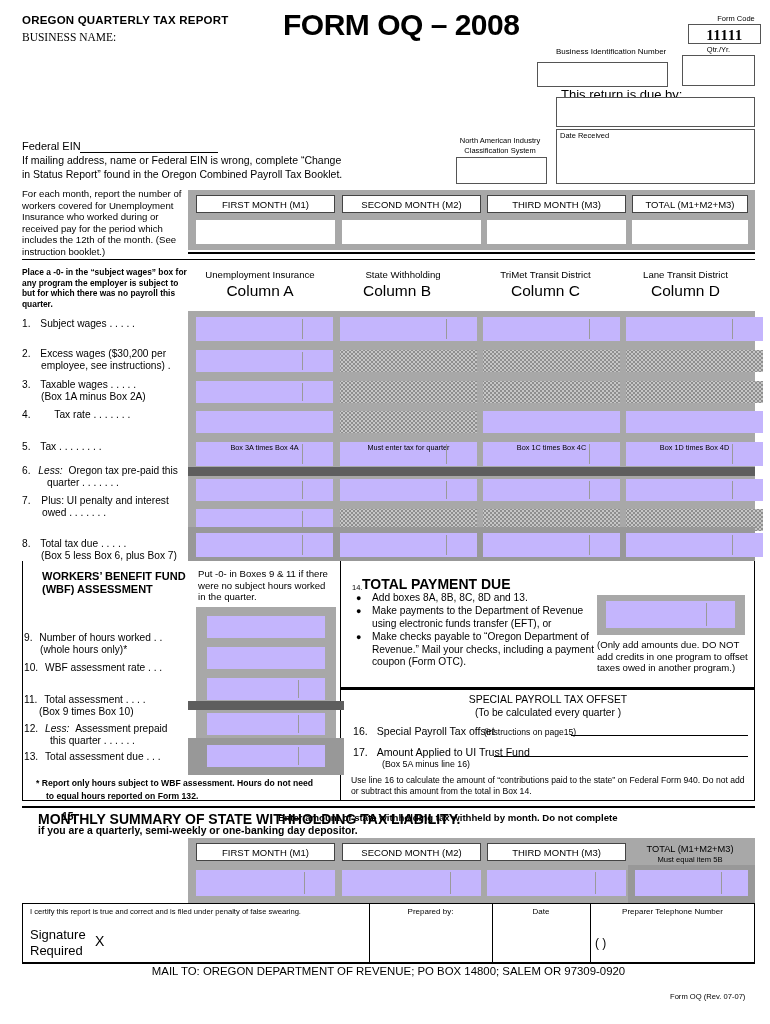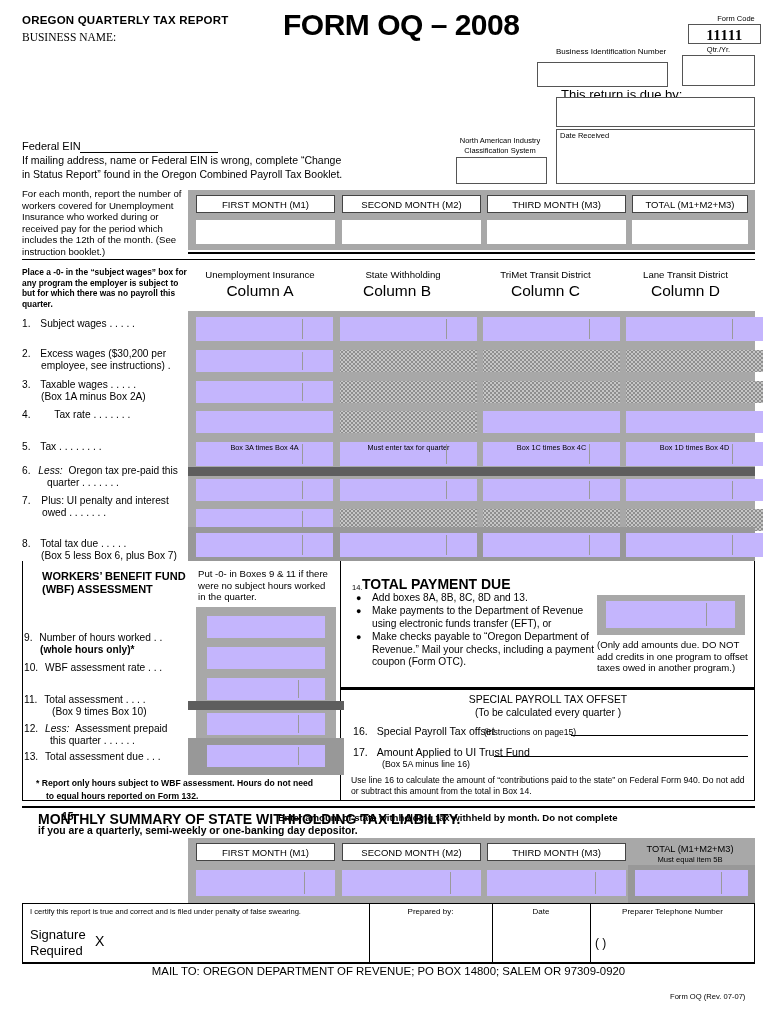--- a/index.html
+++ b/index.html
@@ -9,21 +9,21 @@
     background:#fff;
     font-family:"Liberation Sans", sans-serif;
     color:#000;
     position:relative;
     overflow:hidden;
   }
   .page { position:relative; width:770px; height:1024px; }
 
   
   .abs { position:absolute; }
-  .bold { font-weight:bold; }
+  .bold { font-weight:normal; }
   .ital { font-style:italic; }
 
   
   .ibox { background:#fff; border:1px solid #555; }
   .wbox { background:#c4b5fd; }
   .gray { background:#a8a8a8; }
   .darkbar { background:#5e5e5e; }
   .hatch {
     background-color:#c6c6c6;
     background-image:
@@ -354,21 +354,21 @@
     <span style="margin-left:4px">Number of hours worked  .   .</span>
     <div class="bold" style="margin-left:16px">(whole hours only)*</div>
   </div>
   <div class="wlabel" style="top:662px">
     <span>10.</span>
     <span style="margin-left:4px">WBF assessment rate   .   .   .</span>
   </div>
   <div class="wlabel" style="top:694px">
     <span>11.</span>
     <span style="margin-left:4px">Total assessment      .    .    .    .</span>
-    <div style="margin-left:28px">(Box 9 times Box 10)</div>
+    <div style="margin-left:15px">(Box 9 times Box 10)</div>
   </div>
   <div class="wlabel" style="top:723px">
     <span>12.</span>
     <span class="ital" style="margin-left:4px">Less:</span>
     <span style="margin-left:3px">Assessment prepaid</span>
     <div style="margin-left:26px">this quarter   .    .    .    .    .    .</div>
   </div>
   <div class="wlabel" style="top:751px">
     <span>13.</span>
     <span style="margin-left:4px">Total assessment due  .   .   .</span>

